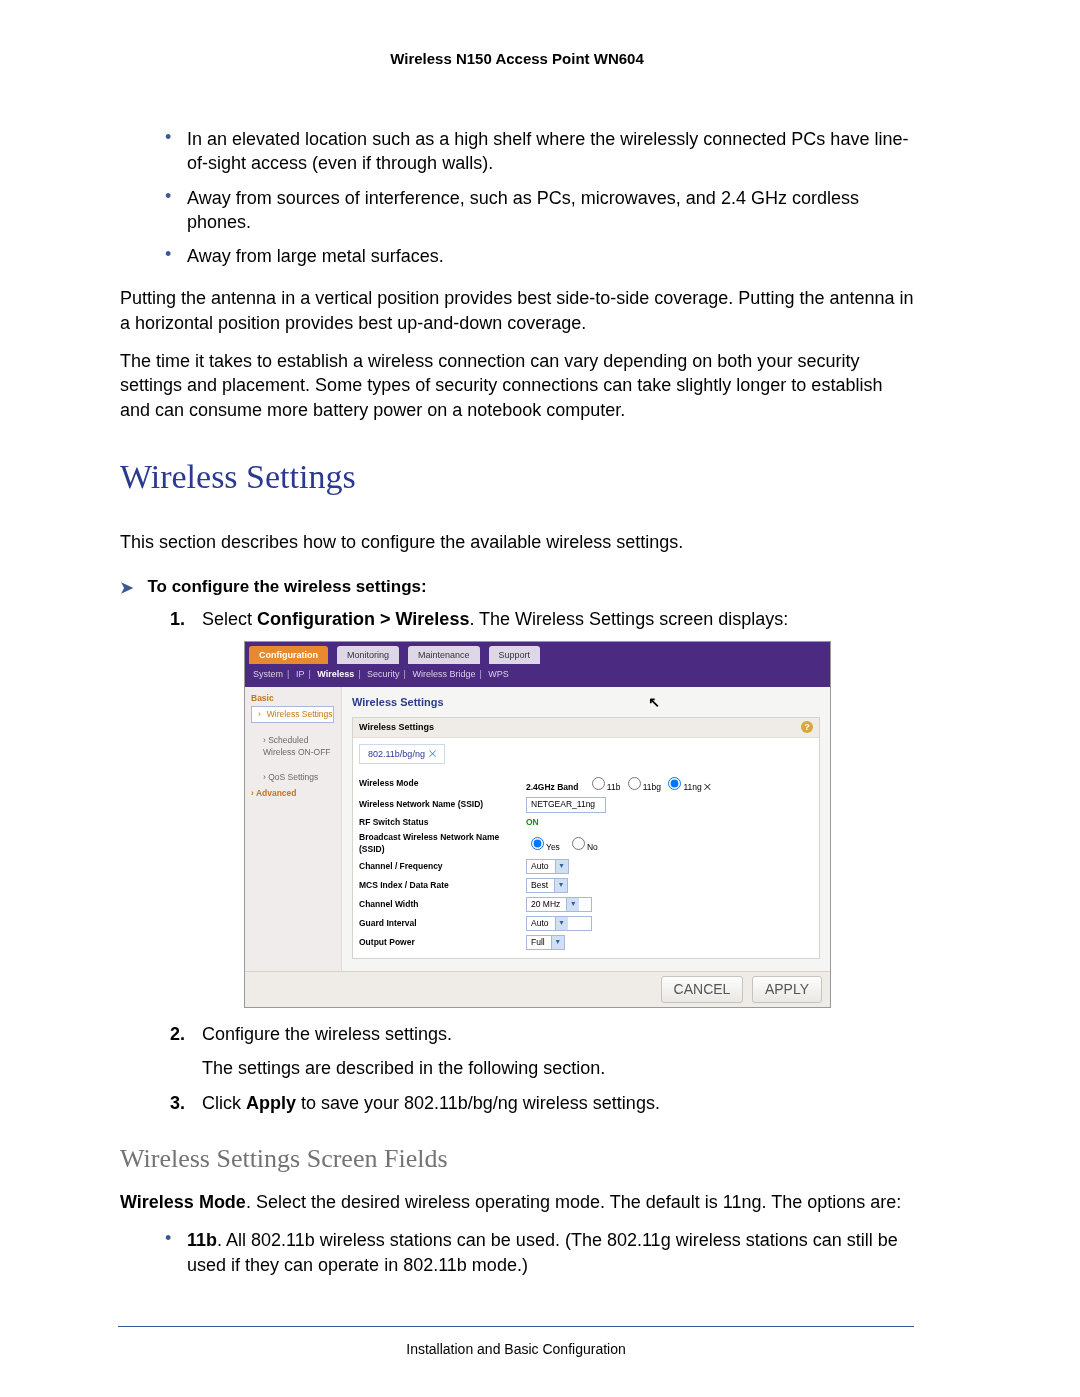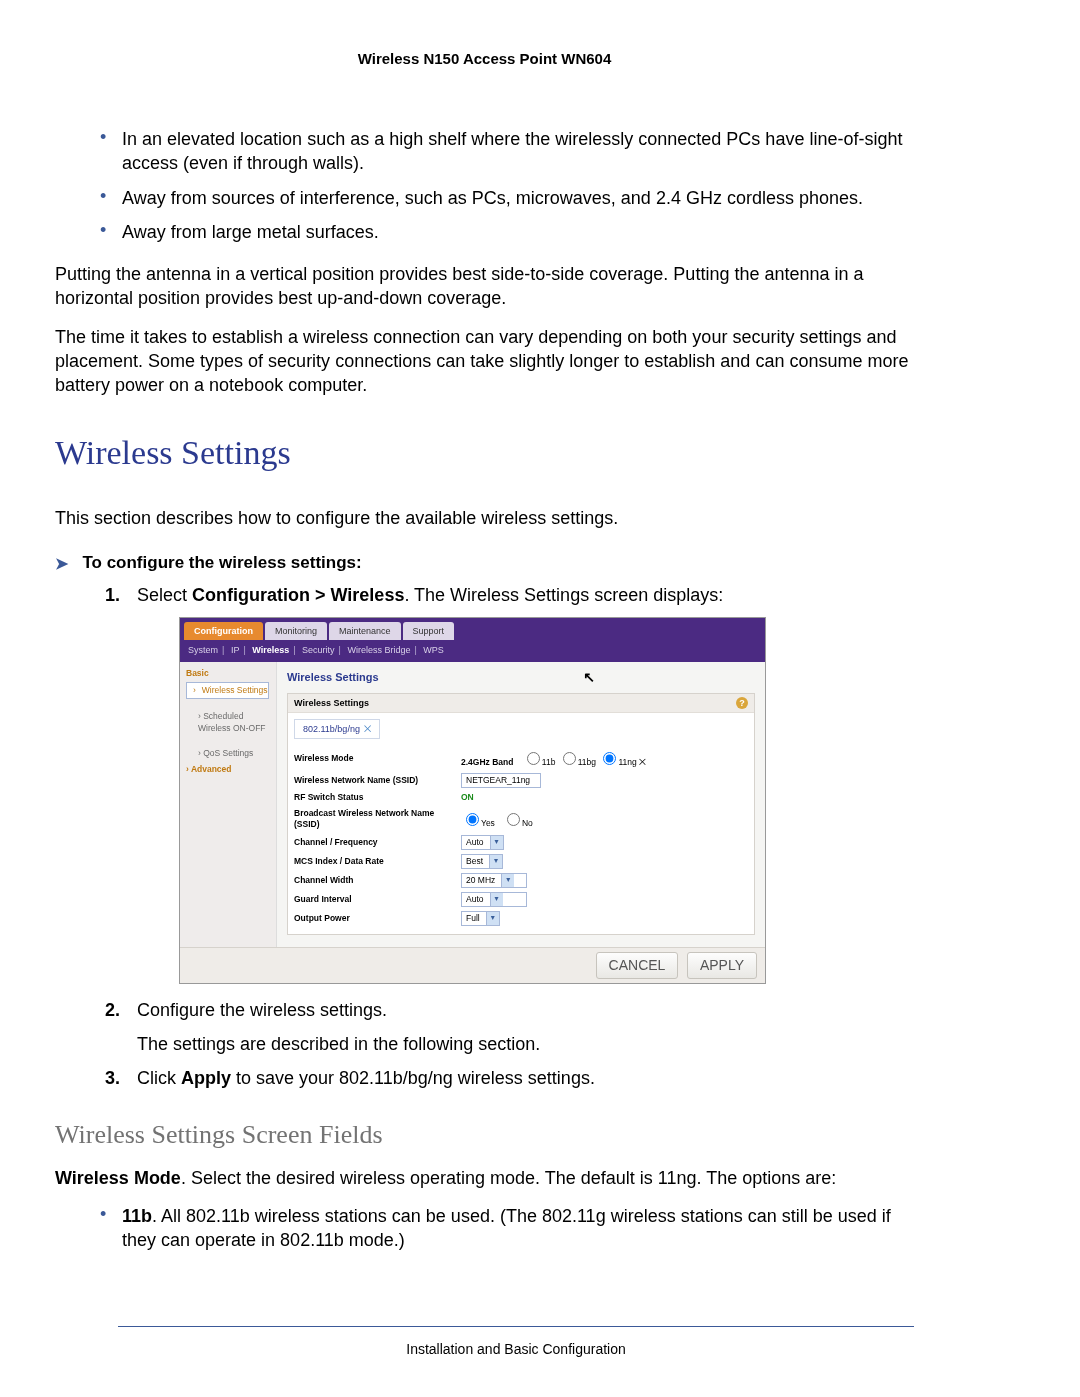--- a/index.html
+++ b/index.html
@@ -8,21 +8,21 @@
     background: #fff;
     font-family: Arial, Helvetica, sans-serif;
     color: #000;
     width: 1080px;
   }
   .page {
     width: 1032px;
     min-height: 1397px;
     position: relative;
     box-sizing: border-box;
-    padding: 50px 118px 70px 55px;
+    padding: 50px 118px 70px 120px;
   }
   .header-title {
     text-align: center;
     font-weight: bold;
     font-size: 15px;
     margin-bottom: 60px;
   }
   .body-text {
     font-size: 18px;
     line-height: 1.35;
@@ -118,21 +118,21 @@
     font-size: 9px;
     border: 1px solid #999;
     background: #fff;
   }
   .admin .tabbar {
     background: #4b2a82;
     display: flex;
     align-items: flex-end;
     height: 22px;
     padding-left: 4px;
-    gap: 2px;
+    gap: 9px;
   }
   .admin .tab {
     background: #ded7e8;
     color: #333;
     padding: 3px 10px 3px 10px;
     border-radius: 3px 3px 0 0;
     font-size: 9px;
   }
   .admin .tab.active { background: #e78a2f; color: #fff; font-weight: bold; }
   .admin .subnav {

